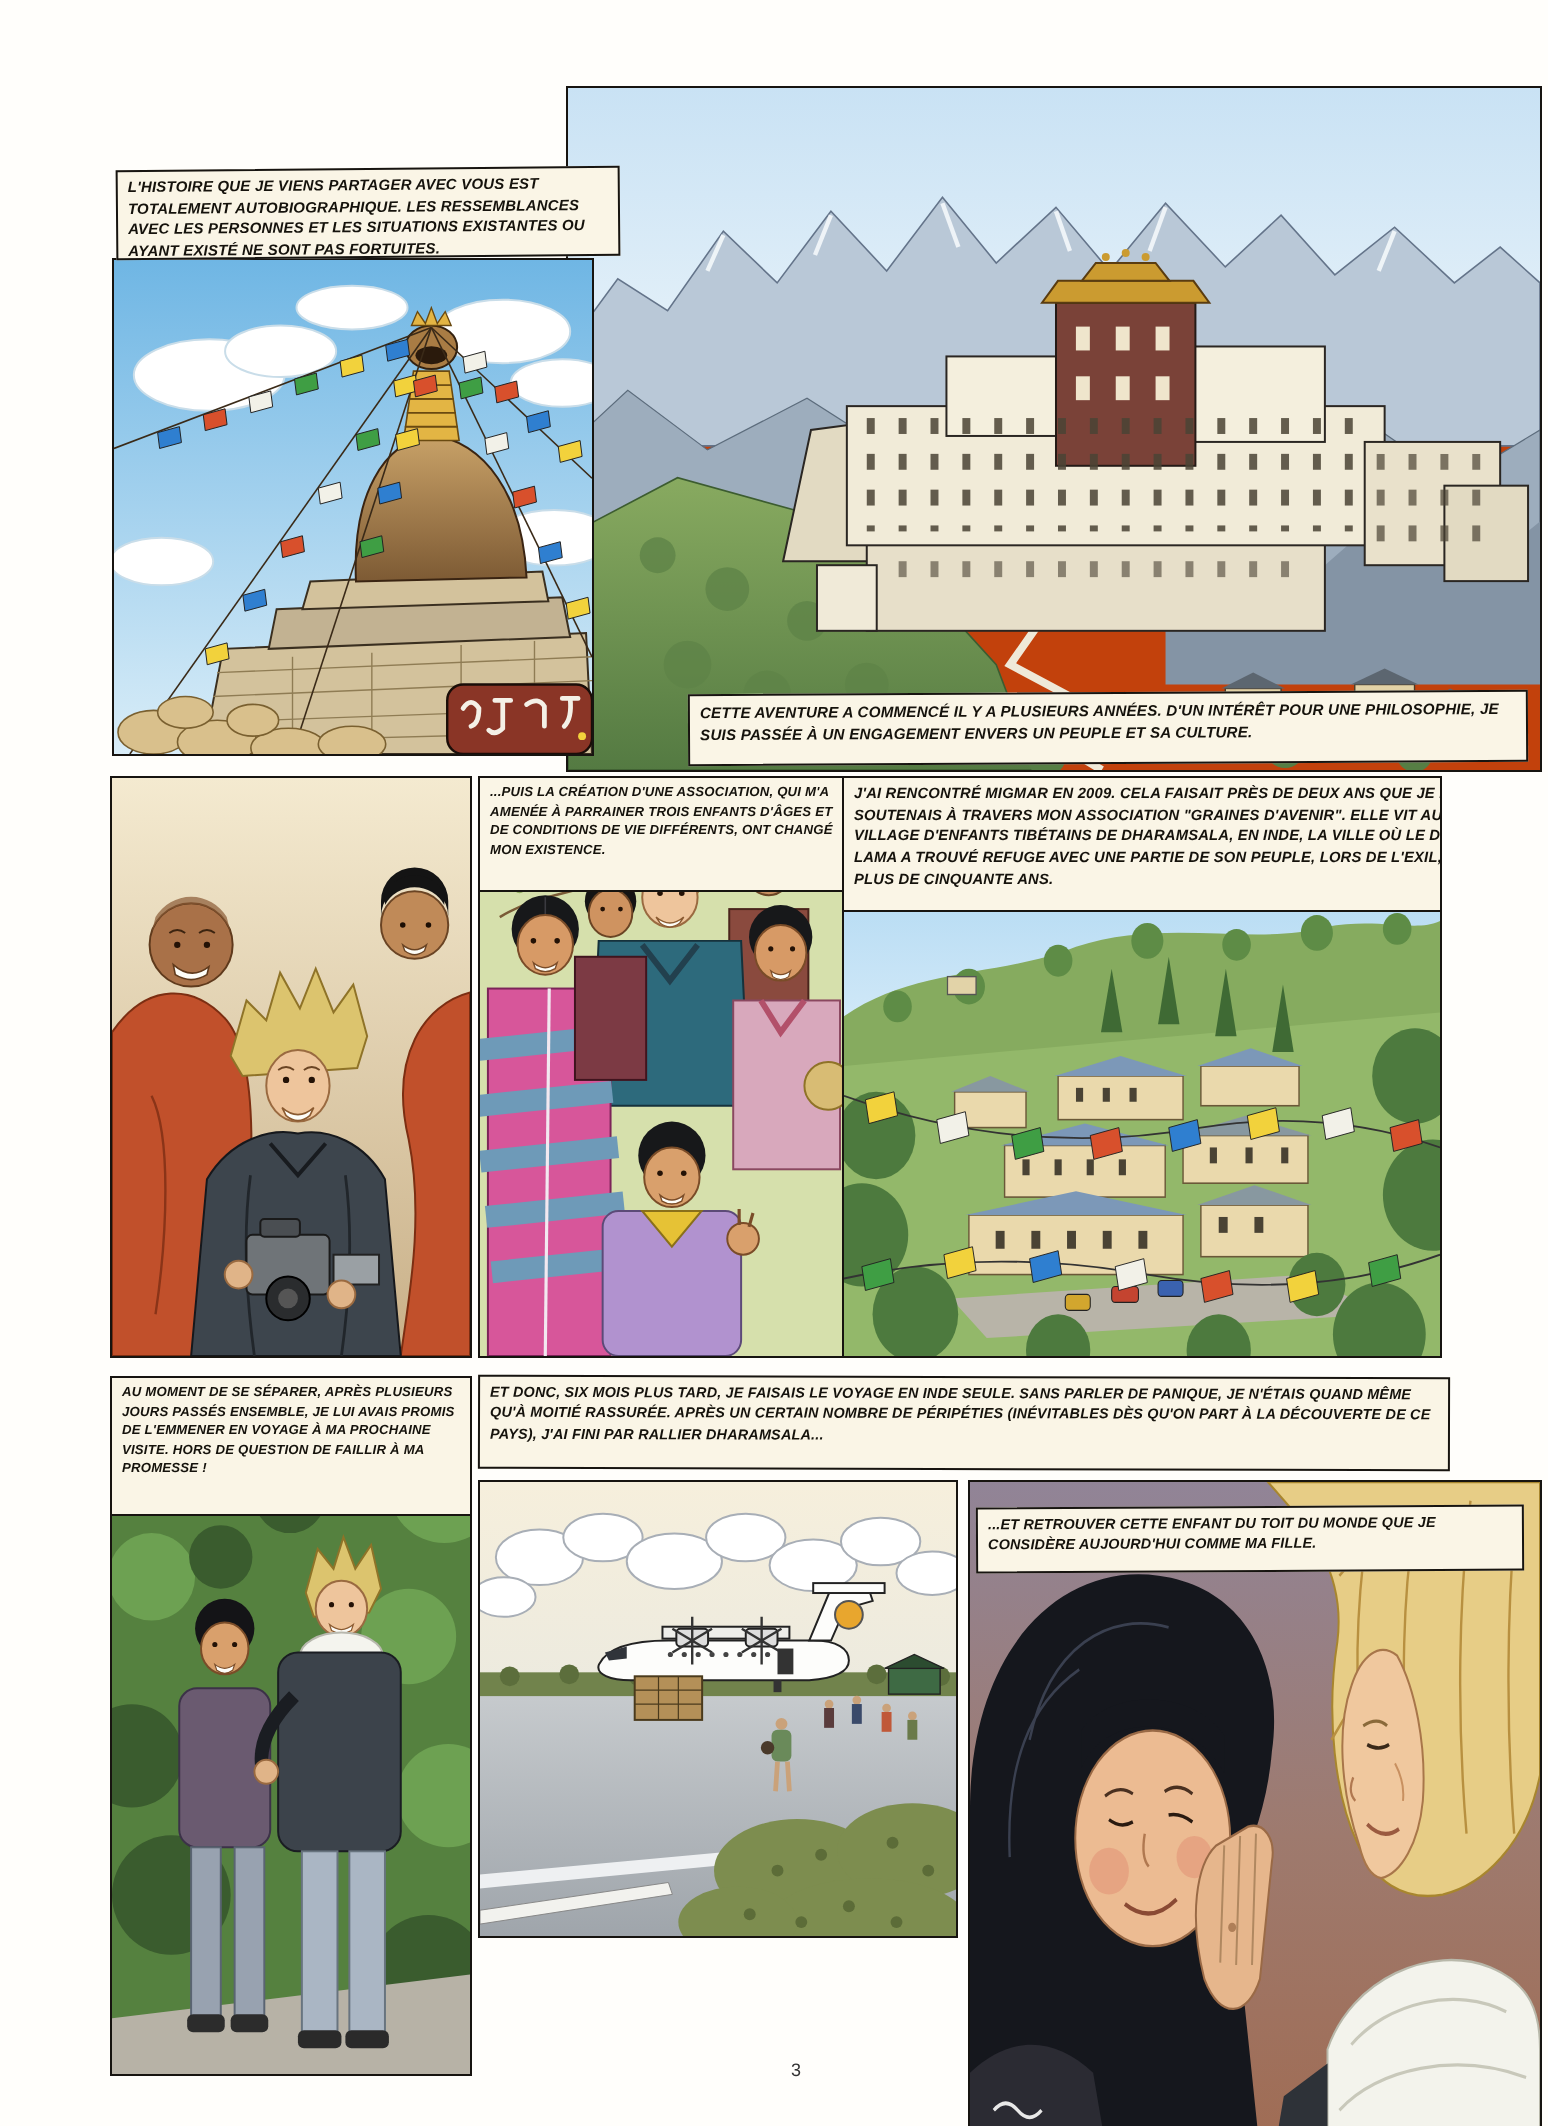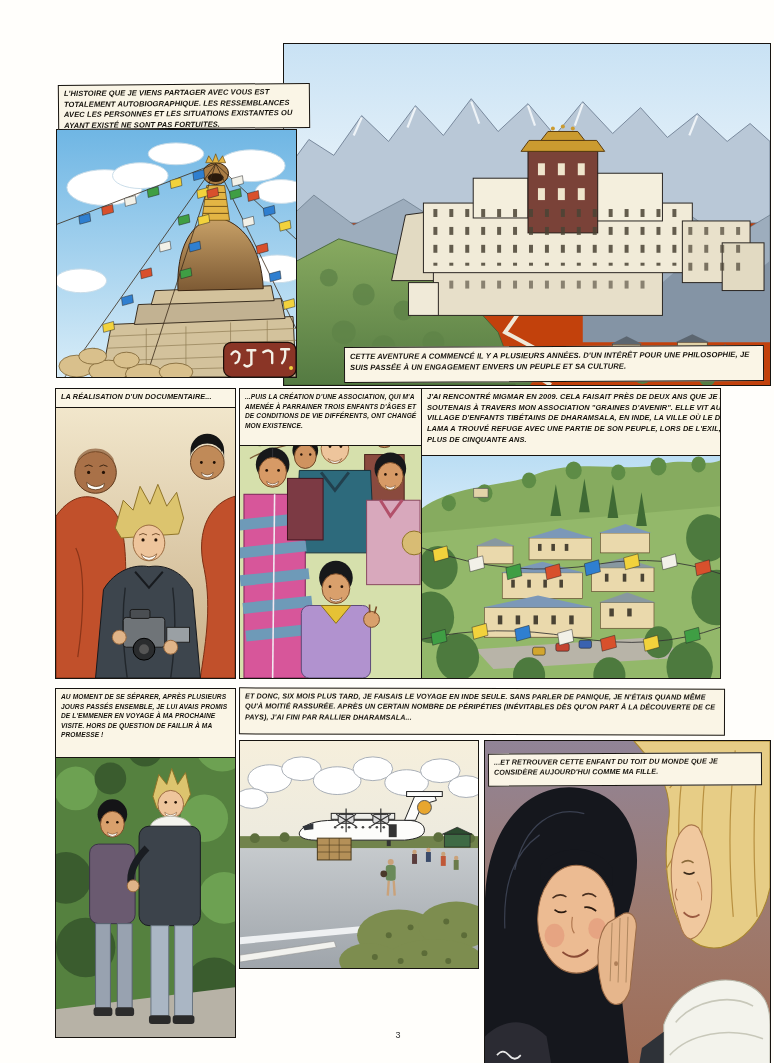--- a/index.html
+++ b/index.html
@@ -261,21 +261,20 @@
           <rect x="68" y="230" width="42" height="30" rx="3" fill="#6f7478" stroke="#1a1a1a"></rect>
           <rect x="75" y="222" width="20" height="9" rx="2" fill="#4a4e52" stroke="#1a1a1a"></rect>
           <circle cx="89" cy="262" r="11" fill="#2a2c2e" stroke="#000"></circle>
             <circle cx="89" cy="262" r="5" fill="#555"></circle>
           <rect x="112" y="240" width="23" height="15" fill="#9aa0a4" stroke="#222"></rect>
           <circle cx="64" cy="250" r="7" fill="#e0b488" stroke="#9a6a40"></circle>
           <circle cx="116" cy="260" r="7" fill="#e0b488" stroke="#9a6a40"></circle>
         </g>
       </g>
     </svg>
-    <div class="cap" style="left:-1px;top:-1px;width:182px;height:20px;font-size:7.3px">LA RÉALISATION D'UN DOCUMENTAIRE...</div>
   </div>
 
   <div class="panel" style="left:239px;top:388px;width:183px;height:291px">
     <svg viewBox="0 0 183 291" preserveAspectRatio="none">
       <rect width="183" height="291" fill="#d6e0ac"></rect>
       <g stroke="#7a5a36" stroke-width="1.3" fill="none">
         <path d="M0,45 C30,25 60,35 85,12"></path>
           <path d="M10,70 C35,55 55,60 70,45"></path>
       </g>
       <g fill="#93ad62">

